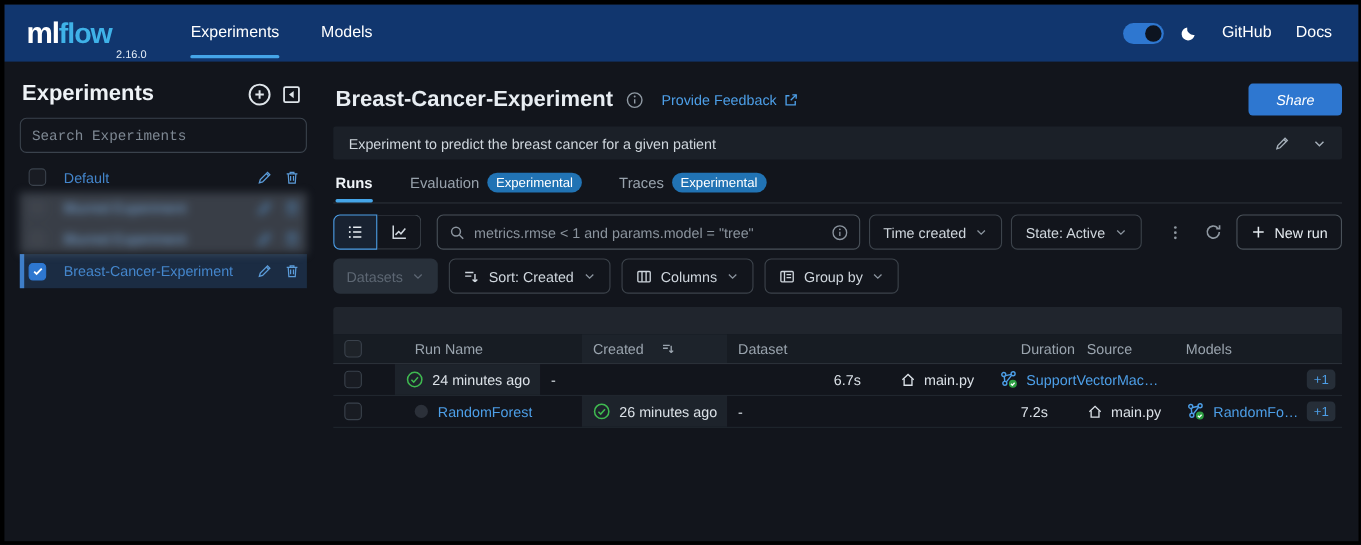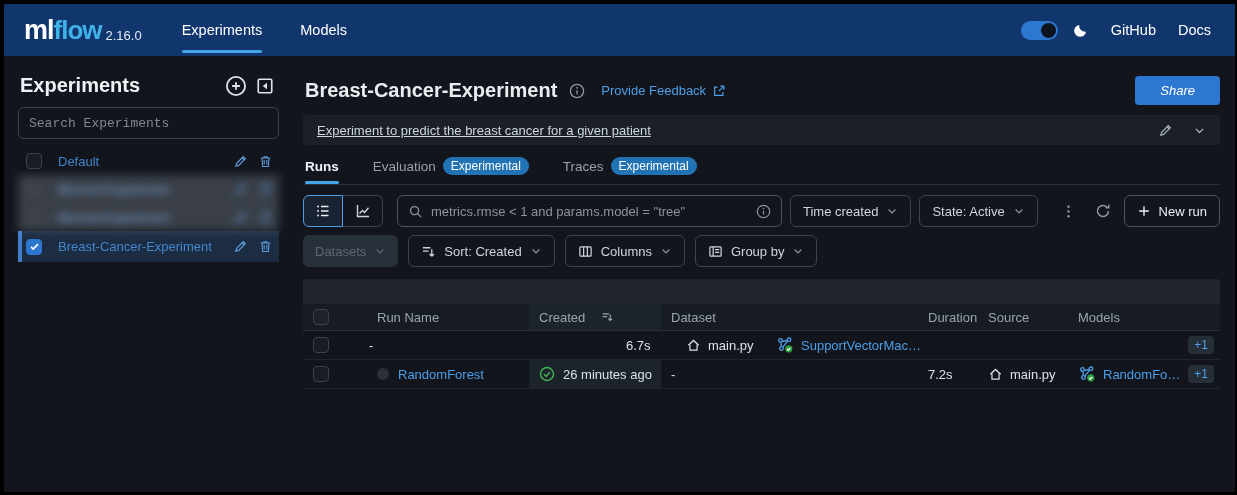--- a/index.html
+++ b/index.html
@@ -7,21 +7,21 @@
               font-family:"Liberation Sans","DejaVu Sans",sans-serif; }
   .app { position:absolute; left:4px; top:4px; right:2px; bottom:3px;
          background:#12151c; overflow:hidden; }
 
   
   .navbar { height:52px; background:#11366e; display:flex; align-items:stretch;
             padding:0 24px 0 20px; }
   .logo { display:flex; align-items:center; }
   .lg-ml { color:#fff; font-weight:800; font-size:27px; letter-spacing:-1px; }
   .lg-flow { color:#3fb2e8; font-weight:700; font-size:26px; letter-spacing:-1px; }
-  .lg-ver { color:#e3ecf5; font-size:13px; margin-left:4px; align-self:flex-end; padding-bottom:13px; }
+  .lg-ver { color:#e3ecf5; font-size:10px; margin-left:4px; align-self:flex-end; }
   .nav-tabs { display:flex; margin-left:40px; gap:38px; }
   .nav-tab { display:flex; align-items:center; color:#fff; font-size:14.5px; position:relative; cursor:pointer; }
   .nav-tab.active::after { content:''; position:absolute; left:0; right:0; bottom:3px; height:3px;
                            background:#45a5e8; border-radius:2px; }
   .nav-right { margin-left:auto; display:flex; align-items:center; gap:22px; }
   .switch { width:37px; height:19px; border-radius:10px; background:#2e77d0; position:relative; cursor:pointer; }
   .switch .knob { position:absolute; right:2px; top:2px; width:15px; height:15px; border-radius:50%; background:#0d1420; }
   .moon { color:#fff; display:flex; margin-left:-8px; }
   .nav-link { color:#fff; font-size:14.5px; cursor:pointer; }
 
@@ -54,21 +54,21 @@
   .cbx.checked { background:#2e77d0; border-color:#2e77d0; color:#fff; }
 
   
   .m-head { display:flex; align-items:center; padding:6px 0 10px 2px; }
   .m-title { color:#e8edf2; font-size:20px; font-weight:700; }
   .m-info { color:#8f99a3; margin-left:12px; display:flex; }
   .m-feedback { color:#4d9fe8; font-size:13px; margin-left:16px; display:flex; align-items:center; gap:6px; cursor:pointer; }
   .share-btn { margin-left:auto; background:#2e77d0; color:#fff; font-size:13px; border:none;
                border-radius:4px; padding:7px 25px; cursor:pointer; font-family:inherit;font-style:italic; }
   .desc-bar { background:#1b2028; height:30px; display:flex; align-items:center; padding:0 14px;
-              color:#cfd6dd; font-size:13px; border-radius:2px;text-decoration:underline; }
+              color:#cfd6dd; font-size:13px; border-radius:2px; }
   .desc-acts { margin-left:auto; display:flex; align-items:center; gap:20px; color:#a6b0ba; }
   .desc-acts svg { cursor:pointer; }
 
   
   .tabs { display:flex; align-items:center; gap:34px; margin-top:12px; border-bottom:1px solid #2a3038;
           padding:0 2px 9px 2px; position:relative; }
   .tab { display:flex; align-items:center; gap:7px; font-size:13.5px; color:#98a2ac; cursor:pointer; position:relative; }
   .tab.active { color:#f0f4f8; font-weight:700;text-align:right; }
   .tab.active::after { content:''; position:absolute; left:0; right:0; bottom:-10px; height:3px;
                        background:#45a5e8; border-radius:2px; }
@@ -425,20 +425,29 @@
             </div>
           <div class="cell c-models">
               <span>Models</span>
             </div>
         </div>
 
         <div class="trow tdata">
           <div class="cell c-check">
               <span class="cbx"></span>
             </div>
+          <div class="cell c-created hl">
+            <span class="status-ok">
+              <svg width="16" height="16" viewBox="0 0 16 16" fill="none" stroke="currentColor" stroke-width="1.4">
+                  <circle cx="8" cy="8" r="6.5"></circle>
+                  <path d="M5 8.3l2.1 2.1L11 6"></path>
+                </svg>
+            </span>
+            <span>24 minutes ago</span>
+          </div>
           <div class="cell c-dataset">-</div>
           <div class="cell c-duration">6.7s</div>
           <div class="cell c-source">
             <span class="src-icon">
               <svg width="15" height="15" viewBox="0 0 16 16" fill="none" stroke="currentColor" stroke-width="1.3">
                   <path d="M2.5 7.8 8 2.6l5.5 5.2"></path>
                   <path d="M4.2 6.8V13h7.6V6.8"></path>
                 </svg>
             </span>
             <span>main.py</span>

